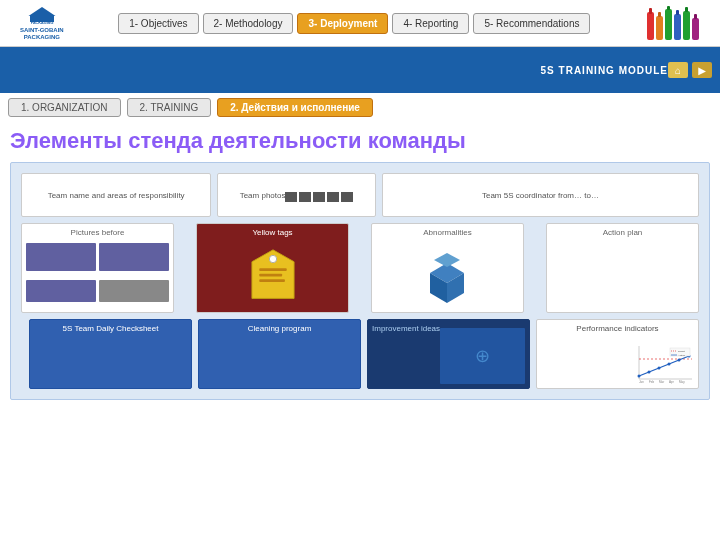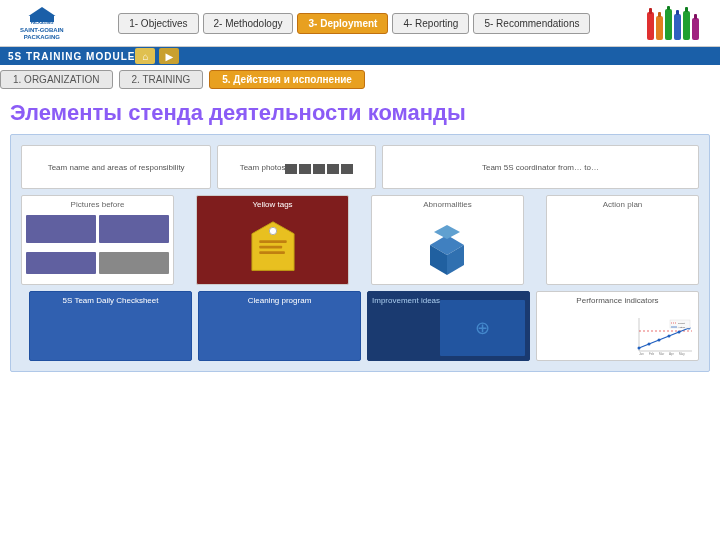--- a/index.html
+++ b/index.html
@@ -64,24 +64,24 @@
     .nav-tab.active {
       background: #e8a020;
       border-color: #c07010;
       color: #fff;
       font-weight: bold;
     }
 
     
     #blue-toolbar {
       background: #1a5fa8;
-      padding: 1px 8px;
-      display: flex;
-      align-items: center;
-      justify-content: flex-start;
+      padding: 15px 8px;
+      display: flex;
+      align-items: center;
+      justify-content: flex-end;
     }
     #toolbar-nav-icons {
       display: flex;
       gap: 4px;
     }
     .toolbar-icon {
       width: 20px;
       height: 16px;
       background: #c8a030;
       border-radius: 2px;
@@ -94,21 +94,21 @@
     }
     .toolbar-icon.home-icon {
       background: #e0c050;
     }
 
     
     #sub-nav {
       display: flex;
       align-items: center;
       gap: 6px;
-      padding: 5px 0;
+      padding: 5px 8px;
       background: #fff;
     }
     .sub-tab {
       padding: 3px 12px;
       border: 1px solid #999;
       border-radius: 3px;
       font-size: 10px;
       cursor: pointer;
       background: #e8e8e8;
       color: #555;
@@ -356,21 +356,21 @@
   <span style="color:#fff;font-size:10px;font-weight:bold;letter-spacing:1px;">5S TRAINING MODULE</span>
   <div id="toolbar-nav-icons">
     <div class="toolbar-icon home-icon">⌂</div>
     <div class="toolbar-icon">▶</div>
   </div>
 </div>
 
 <div id="sub-nav">
   <div class="sub-tab">1. ORGANIZATION</div>
   <div class="sub-tab">2. TRAINING</div>
-  <div class="sub-tab active">5. Действия и исполнение</div>
+  <div class="sub-tab active">2. Действия и исполнение</div>
 </div>
 
 <div id="page-title">Элементы стенда деятельности команды</div>
 
 <div id="main-content">
 
   <div class="header-row">
     <div class="header-cell">
       <span class="header-cell-label">Team name and areas of responsibility</span>
     </div>

